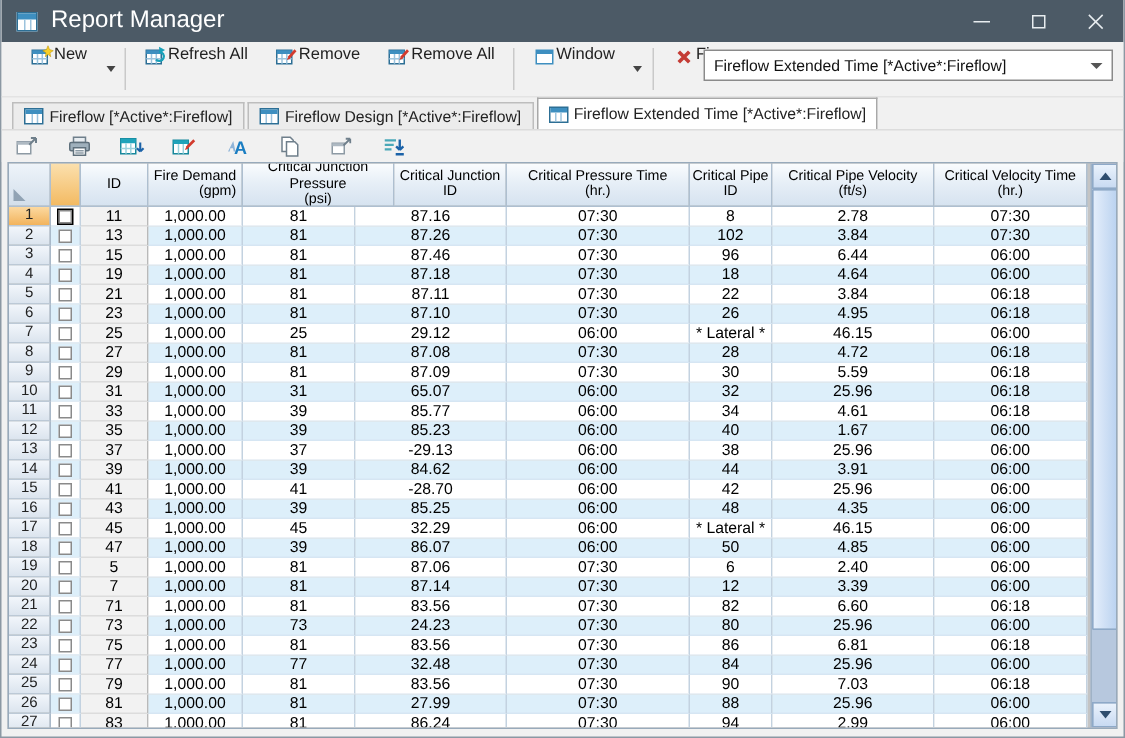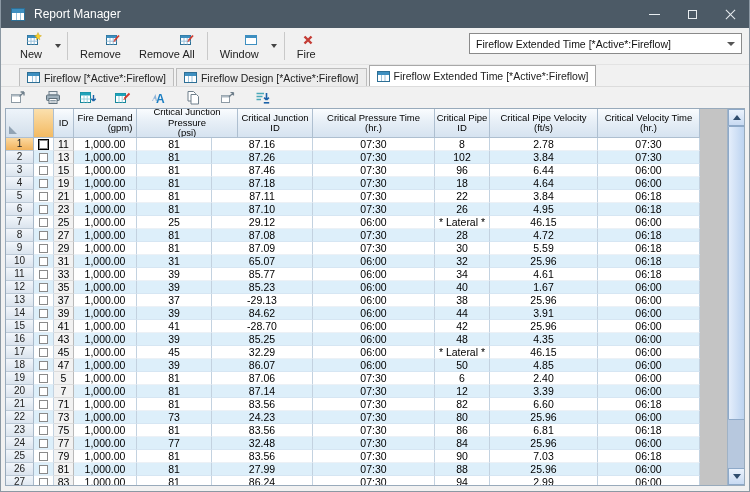--- a/index.html
+++ b/index.html
@@ -6,60 +6,60 @@
   html,body { background:#d8d8d8; font-family:"Liberation Sans", sans-serif; }
   .window{
     position:relative; width:750px; height:492px; background:#f1f1f1;
     border:1px solid #8b98a3; border-top:none; overflow:hidden;
   }
   
   .titlebar{ height:28px; background:#4c5a66; display:flex; align-items:center; padding-left:10px; }
   .app-icon{ width:14px; height:13px; background:#fff; border:1px solid #2d6f95; position:relative; margin-right:9px; }
   .app-icon::before{ content:""; position:absolute; left:0; top:0; right:0; height:4px; background:#3e8fc0; }
   .app-icon::after{ content:""; position:absolute; left:4px; top:4px; bottom:0; width:1px; background:#9cc3dd; box-shadow:4px 0 0 #9cc3dd; }
-  .title-text{ color:#fff; font-size:12px; }
+  .title-text{ color:#fff; font-size:16px; }
   .win-controls{ margin-left:auto; display:flex; height:100%; }
   .win-btn{ width:38px; height:100%; display:flex; align-items:center; justify-content:center; }
   .glyph-min{ width:11px; height:1px; background:#e8edf0; }
   .glyph-max{ width:9px; height:9px; border:1px solid #e8edf0; }
   .glyph-close{ position:relative; width:11px; height:11px; }
   .glyph-close::before,.glyph-close::after{ content:""; position:absolute; left:-1px; top:5px; width:13px; height:1px; background:#e8edf0; }
   .glyph-close::before{ transform:rotate(45deg);} .glyph-close::after{ transform:rotate(-45deg);}
   
   .toolbar{ height:37px; background:#f1f1f1; display:flex; align-items:stretch; padding:1px 6px 1px 10px; border-bottom:1px solid #e3e3e3; position:relative; }
-  .tbtn{ display:flex; flex-direction:column; align-items:flex-end; justify-content:center; padding:1px 9px; font-size:11px; color:#222; }
+  .tbtn{ display:flex; flex-direction:row; align-items:flex-start; justify-content:center; padding:1px 9px; font-size:11px; color:#222; }
   .tbtn .ticon{ height:16px; display:flex; align-items:center; }
   .tbtn .tlabel{ margin-top:0px; line-height:12px; white-space:nowrap; }
   .drop-arrow{ display:flex; align-items:center; justify-content:center; width:13px; }
   .drop-arrow i{ width:0; height:0; border-left:3.5px solid transparent; border-right:3.5px solid transparent; border-top:4px solid #444; }
   .tsep{ width:1px; background:#c9c9c9; margin:3px 3px; }
   .combo{ position:absolute; right:7px; top:5px; width:273px; height:21px; background:#fff; border:1px solid #8a8a8a; display:flex; align-items:center; padding:0 6px; font-size:10.5px; color:#111; }
   .combo .chev{ margin-left:auto; width:0; height:0; border-left:4px solid transparent; border-right:4px solid transparent; border-top:4.5px solid #555; }
   
-  .tabstrip{ height:21px; display:flex; align-items:flex-end; padding-left:18px; background:#f1f1f1; }
+  .tabstrip{ height:21px; display:flex; align-items:flex-end; padding-left:7px; background:#f1f1f1; }
   .tab{ display:flex; align-items:center; gap:4px; height:18px; padding:0 7px; background:#ececec; border:1px solid #bdbdbd; border-bottom:none; font-size:10.5px; color:#222; margin-right:2px; white-space:nowrap; }
   .tab.active{ background:#fff; height:21px; border-color:#a8a8a8; position:relative; z-index:2; }
   .tab-icon{ width:13px; height:11px; background:#fff; border:1px solid #2d6f95; position:relative; flex:0 0 auto; }
   .tab-icon::before{ content:""; position:absolute; left:0; top:0; right:0; height:3px; background:#3e8fc0; }
   .tab-icon::after{ content:""; position:absolute; left:3.5px; top:3px; bottom:0; width:1px; background:#9cc3dd; box-shadow:3.5px 0 0 #9cc3dd; }
   
   .iconsrow{ height:22px; background:#f1f1f1; display:flex; align-items:center; padding-left:8px; gap:17px; border-top:1px solid #dcdcdc; }
   .iconsrow .ibtn{ width:18px; height:18px; display:flex; align-items:center; justify-content:center; }
   
   .grid-area{ position:relative; margin:0 4px; height:378px; border:1px solid #98aabb; background:#c4c4c4; overflow:hidden; }
   .gh-row,.g-row{ display:flex; }
   .gh-row{ height:29px; background:#c4c4c4; }
   .gcell{ flex:0 0 auto; border-right:1px solid #c3d2e0; overflow:hidden; }
   .hcell{ display:flex; align-items:center; justify-content:center; text-align:center;
           background:linear-gradient(#fafcfe,#e7eff7 45%,#d6e3f0); border-right:1px solid #aebfd0; border-bottom:1px solid #aebfd0;
           font-size:9.5px; line-height:10.5px; color:#000; white-space:pre-line; }
   .h-num{ position:relative; background:linear-gradient(#eef4fa,#d3dfeb); }
   .h-num .corner{ position:absolute; left:3px; bottom:3px; width:0; height:0; border-bottom:8px solid #91a3b4; border-right:8px solid transparent; }
   .h-chk{ background:linear-gradient(#fbe0ae,#f3ba62); }
-  .c0{ width:28px; } .c1{ width:20px; } .c2{ width:20px; } .c3{ width:63px;text-align:right; } .c4{ width:75px; }
+  .c0{ width:28px; } .c1{ width:20px; } .c2{ width:45px; } .c3{ width:63px;text-align:right; } .c4{ width:75px; }
   .c5{ width:101px; } .c6{ width:122px; } .c7{ width:55px; } .c8{ width:108px; } .c9{ width:102px; }
   .g-row{ height:13px; font-size:10.5px; line-height:12px; color:#000; }
   .g-row .gcell{ display:flex; align-items:center; justify-content:center; }
   .rownum{ background:linear-gradient(#f2f6fb,#dbe4ee); border-right:1px solid #a9b9c9; border-bottom:1px solid #bcc9d6; font-size:10px; color:#222; }
   .g-row.current .rownum{ background:linear-gradient(#fcd9a0,#f2b35c); }
   .chkcell{ border-bottom:1px solid #e2ecf4; }
   .idcell{ background:#f2f2f2; border-right:1px solid #b9b9b9; border-bottom:1px solid #dcdcdc; }
   .g-row.odd .datacell, .g-row.odd .chkcell{ background:#ffffff; }
   .g-row.even .datacell, .g-row.even .chkcell{ background:#ddeffa; }
   .datacell{ border-bottom:1px solid rgba(200,216,230,.35); }
@@ -117,20 +117,34 @@
         </div>
         <div class="tsep"></div>
         <div class="tbtn">
           <span class="ticon">
             <svg width="16" height="16" viewBox="0 0 16 16">
    <rect x="1.5" y="3.5" width="10" height="9" fill="#fff" stroke="#2d6f95"></rect>
    <rect x="1.5" y="3.5" width="10" height="2.5" fill="#3e8fc0"></rect>
    <line x1="5" y1="6" x2="5" y2="12.5" stroke="#9cc3dd"></line>
    <line x1="8.2" y1="6" x2="8.2" y2="12.5" stroke="#9cc3dd"></line>
    <line x1="1.5" y1="9.2" x2="11.5" y2="9.2" stroke="#9cc3dd"></line>
+              <path d="M10.2 4.6 a3 3 0 1 1 -2.2 5" fill="none" stroke="#18a0b8" stroke-width="1.5"></path>
+              <polygon points="10,1.2 14,3.4 10.4,5.6" fill="#18a0b8"></polygon>
+            </svg>
+          </span>
+                   <span class="tlabel">Refresh All</span>
+        </div>
+        <div class="tbtn">
+          <span class="ticon">
+            <svg width="16" height="16" viewBox="0 0 16 16">
+   <rect x="1.5" y="3.5" width="10" height="9" fill="#fff" stroke="#2d6f95"></rect>
+   <rect x="1.5" y="3.5" width="10" height="2.5" fill="#3e8fc0"></rect>
+   <line x1="5" y1="6" x2="5" y2="12.5" stroke="#9cc3dd"></line>
+   <line x1="8.2" y1="6" x2="8.2" y2="12.5" stroke="#9cc3dd"></line>
+   <line x1="1.5" y1="9.2" x2="11.5" y2="9.2" stroke="#9cc3dd"></line>
               <line x1="9.5" y1="8.5" x2="14" y2="3.5" stroke="#d23b2e" stroke-width="1.8"></line>
               <polygon points="8.2,10 9.2,7.9 10.6,9.2" fill="#d23b2e"></polygon>
             </svg>
           </span>
                    <span class="tlabel">Remove</span>
         </div>
         <div class="tbtn">
           <span class="ticon">
             <svg width="16" height="16" viewBox="0 0 16 16">
    <rect x="1.5" y="3.5" width="10" height="9" fill="#fff" stroke="#2d6f95"></rect>

